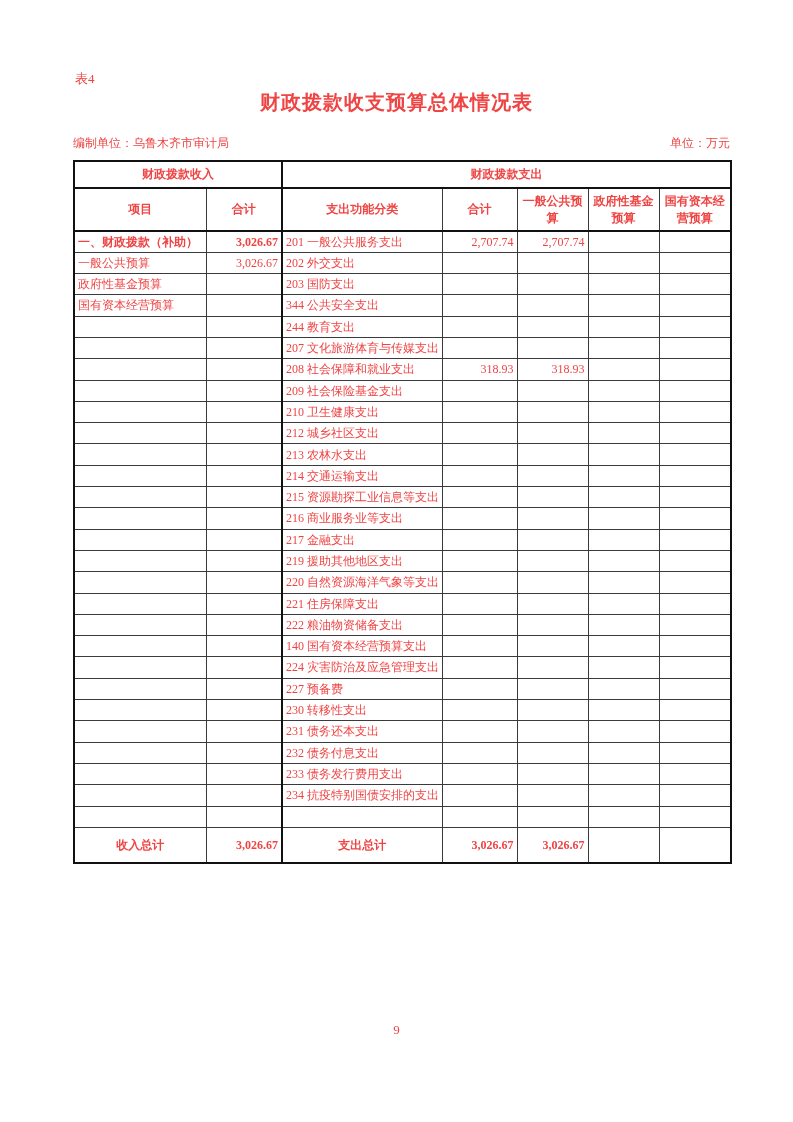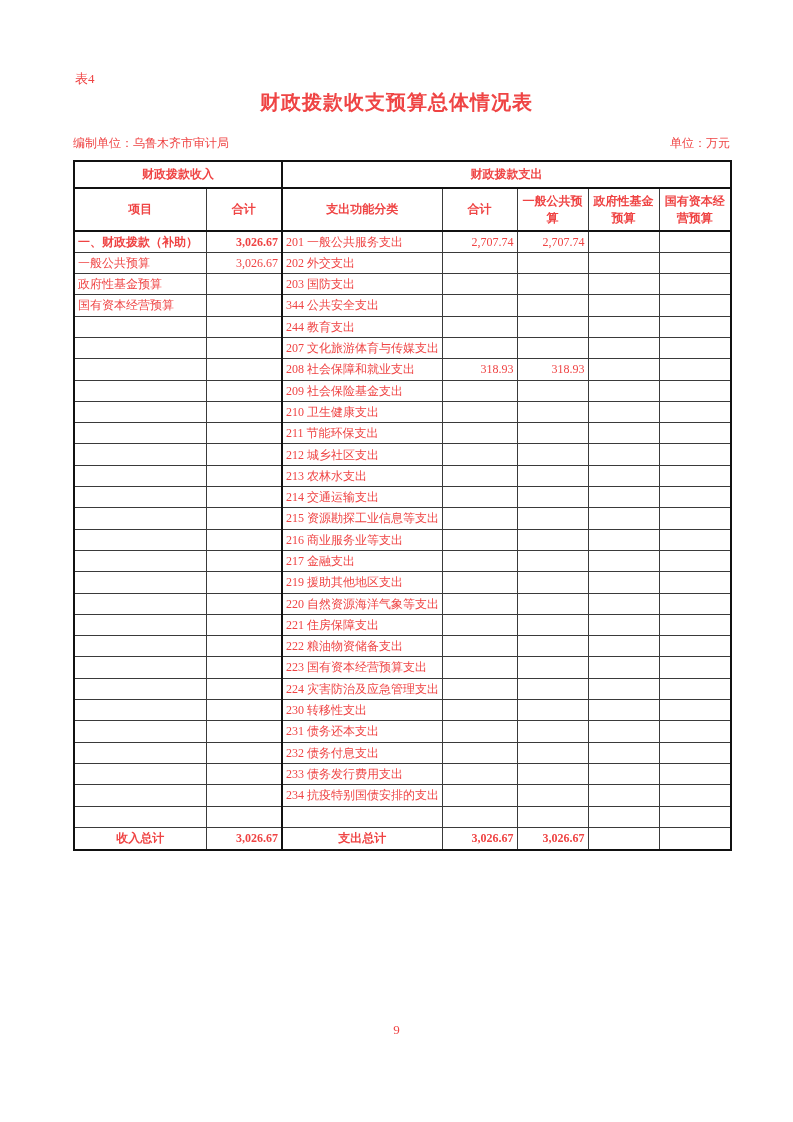--- a/index.html
+++ b/index.html
@@ -37,21 +37,21 @@
     border:1px solid #3a3a3a;
     padding:0 3px;
     overflow:hidden;
     line-height:1.35;
   }
   thead th{font-weight:bold;text-align:center;vertical-align:middle;padding:0 2px;}
   tr.group-row th{height:25px;border-bottom:2px solid #111;margin-left:16px;}
   tr.cols-row th{height:41px;border-bottom:2px solid #111;}
   tbody tr{height:21.3px;}
   tbody td{vertical-align:middle;white-space:nowrap;}
-  tfoot tr{height:23px;}
+  tfoot tr{height:36px;}
   tfoot td{border-top:2px solid #111;font-weight:bold;vertical-align:middle;}
   .sec-r{border-right:2px solid #111 !important;}
   .cell-l{text-align:left;padding-left:4px;}
   .cell-c{text-align:center;}
   .cell-r{text-align:right;padding-right:4px;}
   .indent{padding-left:22px;}
   .bold{font-weight:bold;}
   .func{padding-left:2px;}
   .page-number{
     position:absolute;left:0;top:1022px;width:100%;
@@ -175,29 +175,20 @@
           <td class="cell-r sec-r"></td>
           <td class="cell-l func">210 卫生健康支出</td>
           <td class="cell-r"></td>
           <td class="cell-r"></td>
           <td class="cell-r"></td>
           <td class="cell-r"></td>
         </tr>
         <tr>
           <td class="cell-l"></td>
           <td class="cell-r sec-r"></td>
-          <td class="cell-l func">211 节能环保支出</td>
-          <td class="cell-r"></td>
-          <td class="cell-r"></td>
-          <td class="cell-r"></td>
-          <td class="cell-r"></td>
-        </tr>
-        <tr>
-          <td class="cell-l"></td>
-          <td class="cell-r sec-r"></td>
           <td class="cell-l func">212 城乡社区支出</td>
           <td class="cell-r"></td>
           <td class="cell-r"></td>
           <td class="cell-r"></td>
           <td class="cell-r"></td>
         </tr>
         <tr>
           <td class="cell-l"></td>
           <td class="cell-r sec-r"></td>
           <td class="cell-l func">213 农林水支出</td>
@@ -274,30 +265,39 @@
           <td class="cell-r sec-r"></td>
           <td class="cell-l func">222 粮油物资储备支出</td>
           <td class="cell-r"></td>
           <td class="cell-r"></td>
           <td class="cell-r"></td>
           <td class="cell-r"></td>
         </tr>
         <tr>
           <td class="cell-l"></td>
           <td class="cell-r sec-r"></td>
-          <td class="cell-l func">223 国有资本经营预算支出</td>
+          <td class="cell-l func">140 国有资本经营预算支出</td>
           <td class="cell-r"></td>
           <td class="cell-r"></td>
           <td class="cell-r"></td>
           <td class="cell-r"></td>
         </tr>
         <tr>
           <td class="cell-l"></td>
           <td class="cell-r sec-r"></td>
           <td class="cell-l func">224 灾害防治及应急管理支出</td>
+          <td class="cell-r"></td>
+          <td class="cell-r"></td>
+          <td class="cell-r"></td>
+          <td class="cell-r"></td>
+        </tr>
+        <tr>
+          <td class="cell-l"></td>
+          <td class="cell-r sec-r"></td>
+          <td class="cell-l func">227 预备费</td>
           <td class="cell-r"></td>
           <td class="cell-r"></td>
           <td class="cell-r"></td>
           <td class="cell-r"></td>
         </tr>
         <tr>
           <td class="cell-l"></td>
           <td class="cell-r sec-r"></td>
           <td class="cell-l func">230 转移性支出</td>
           <td class="cell-r"></td>

